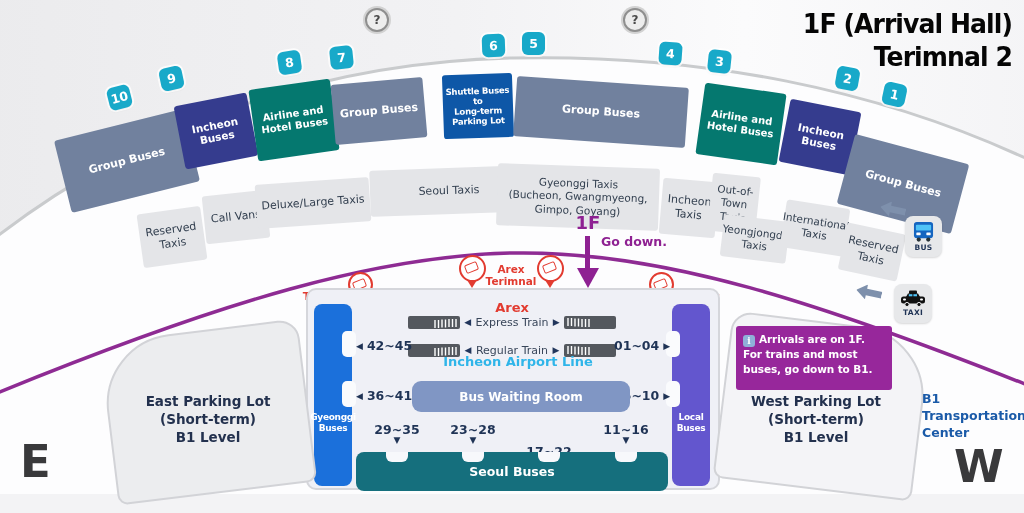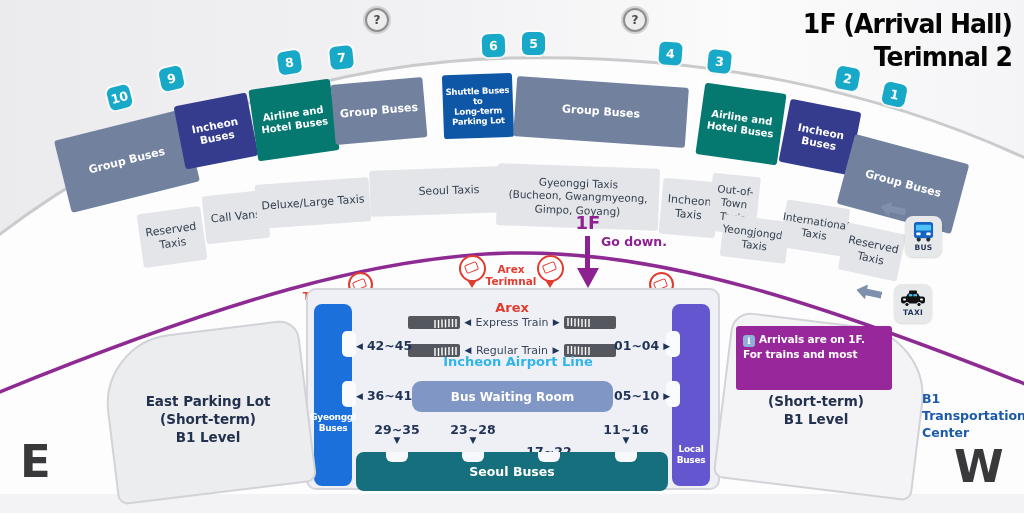--- a/index.html
+++ b/index.html
@@ -52,21 +52,21 @@
   .vbar-label{position:absolute;top:412px;width:48px;text-align:center;color:#fff;
     font-weight:bold;font-size:9px;line-height:11px;letter-spacing:-.3px;}
   .notch{position:absolute;width:14px;height:26px;border-radius:5px;background:#FAFBFD;}
   .train-row{position:absolute;left:408px;width:208px;height:16px;display:flex;
     align-items:center;justify-content:space-between;}
   .train-row .lbl{color:#39465A;font-size:11px;white-space:nowrap;}
   .train-row .tri{color:#22365C;font-size:9px;}
   .bay{position:absolute;display:flex;gap:4px;align-items:center;color:#1F3355;
     font-weight:bold;font-size:12.5px;}
   .bay .tri{font-size:9px;}
-  .waiting{position:absolute;left:412px;top:381px;width:201px;height:31px;background:#8096C4;
+  .waiting{position:absolute;left:412px;top:381px;width:218px;height:31px;background:#8096C4;
     border-radius:9px;color:#fff;font-weight:bold;font-size:12px;display:flex;
     align-items:center;justify-content:center;}
   .gate{position:absolute;width:48px;text-align:center;color:#1F3355;font-weight:bold;font-size:12.5px;line-height:13px;}
   .gate .tri{font-size:9px;line-height:9px;}
   .seoul{position:absolute;left:356px;top:452px;width:312px;height:39px;background:#156F7D;
     border-radius:8px;color:#fff;font-weight:bold;font-size:12.5px;display:flex;
     align-items:center;justify-content:center;}
   .s-notch{position:absolute;top:452px;width:22px;height:10px;background:#F7F8FB;border-radius:0 0 6px 6px;}
 
   
@@ -304,21 +304,21 @@
   <div class="vbar" style="left:314px;background:#1B70DB;"></div>
   <div class="vbar" style="left:672px;background:#6356CE;"></div>
   <div class="notch" style="left:342px;top:331px;"></div>
   <div class="notch" style="left:342px;top:381px;"></div>
   <div class="notch" style="left:666px;top:331px;"></div>
   <div class="notch" style="left:666px;top:381px;"></div>
   <div class="vbar-label" style="left:309px;">
     <span style="display:block;">Gyeonggi</span>
     <span style="display:block;">Buses</span>
   </div>
-  <div class="vbar-label" style="left:667px;margin-top:32px;">
+  <div class="vbar-label" style="left:667px;">
     <span style="display:block;">Local</span>
     <span style="display:block;">Buses</span>
   </div>
 
   <div class="red-label" style="left:487px;top:302px;width:50px;font-size:13px;">Arex</div>
 
   <div class="train-row" style="top:314px;">
     <svg width="52" height="15" viewBox="0 0 52 15">
       <rect x="0" y="1" width="52" height="13" rx="2" fill="#54585E"></rect>
       <path d="M27 5v8M30.5 5v8M34 4.5v8M37.5 4.5v8M41 4v8M44.5 4v8M48 4v8" stroke="#fff" stroke-width="1.4"></path>
@@ -389,27 +389,29 @@
   <div class="s-notch" style="left:615px;"></div>
 
   <div class="park" style="left:108px;top:330px;width:196px;height:160px;background:#ECEDEF;border-radius:70px 20px 10px 10px;transform:rotate(-7deg);"></div>
   <div class="park-txt" style="left:118px;top:392px;">
     <span style="display:block;">East Parking Lot</span>
     <span style="display:block;">(Short-term)</span>
     <span style="display:block;">B1 Level</span>
   </div>
   <div class="park" style="left:722px;top:322px;width:196px;height:164px;background:#F4F4F7;border-radius:20px 70px 10px 10px;transform:rotate(7deg);"></div>
   <div class="park-txt" style="left:726px;top:392px;">
+    <span style="display:block;">West Parking Lot</span>
     <span style="display:block;">(Short-term)</span>
     <span style="display:block;">B1 Level</span>
   </div>
 
   <div class="notice">
     <span class="info-ic">i</span><span>Arrivals are on 1F.</span>
     <span style="display:block;">For trains and most</span>
+    <span style="display:block;">buses, go down to B1.</span>
   </div>
 
   <div class="b1c">
     <span style="display:block;">B1</span>
     <span style="display:block;">Transportation</span>
     <span style="display:block;">Center</span>
   </div>
 
   <div class="compass" style="left:20px;top:435px;">E</div>
   <div class="compass" style="left:954px;top:440px;">W</div>

